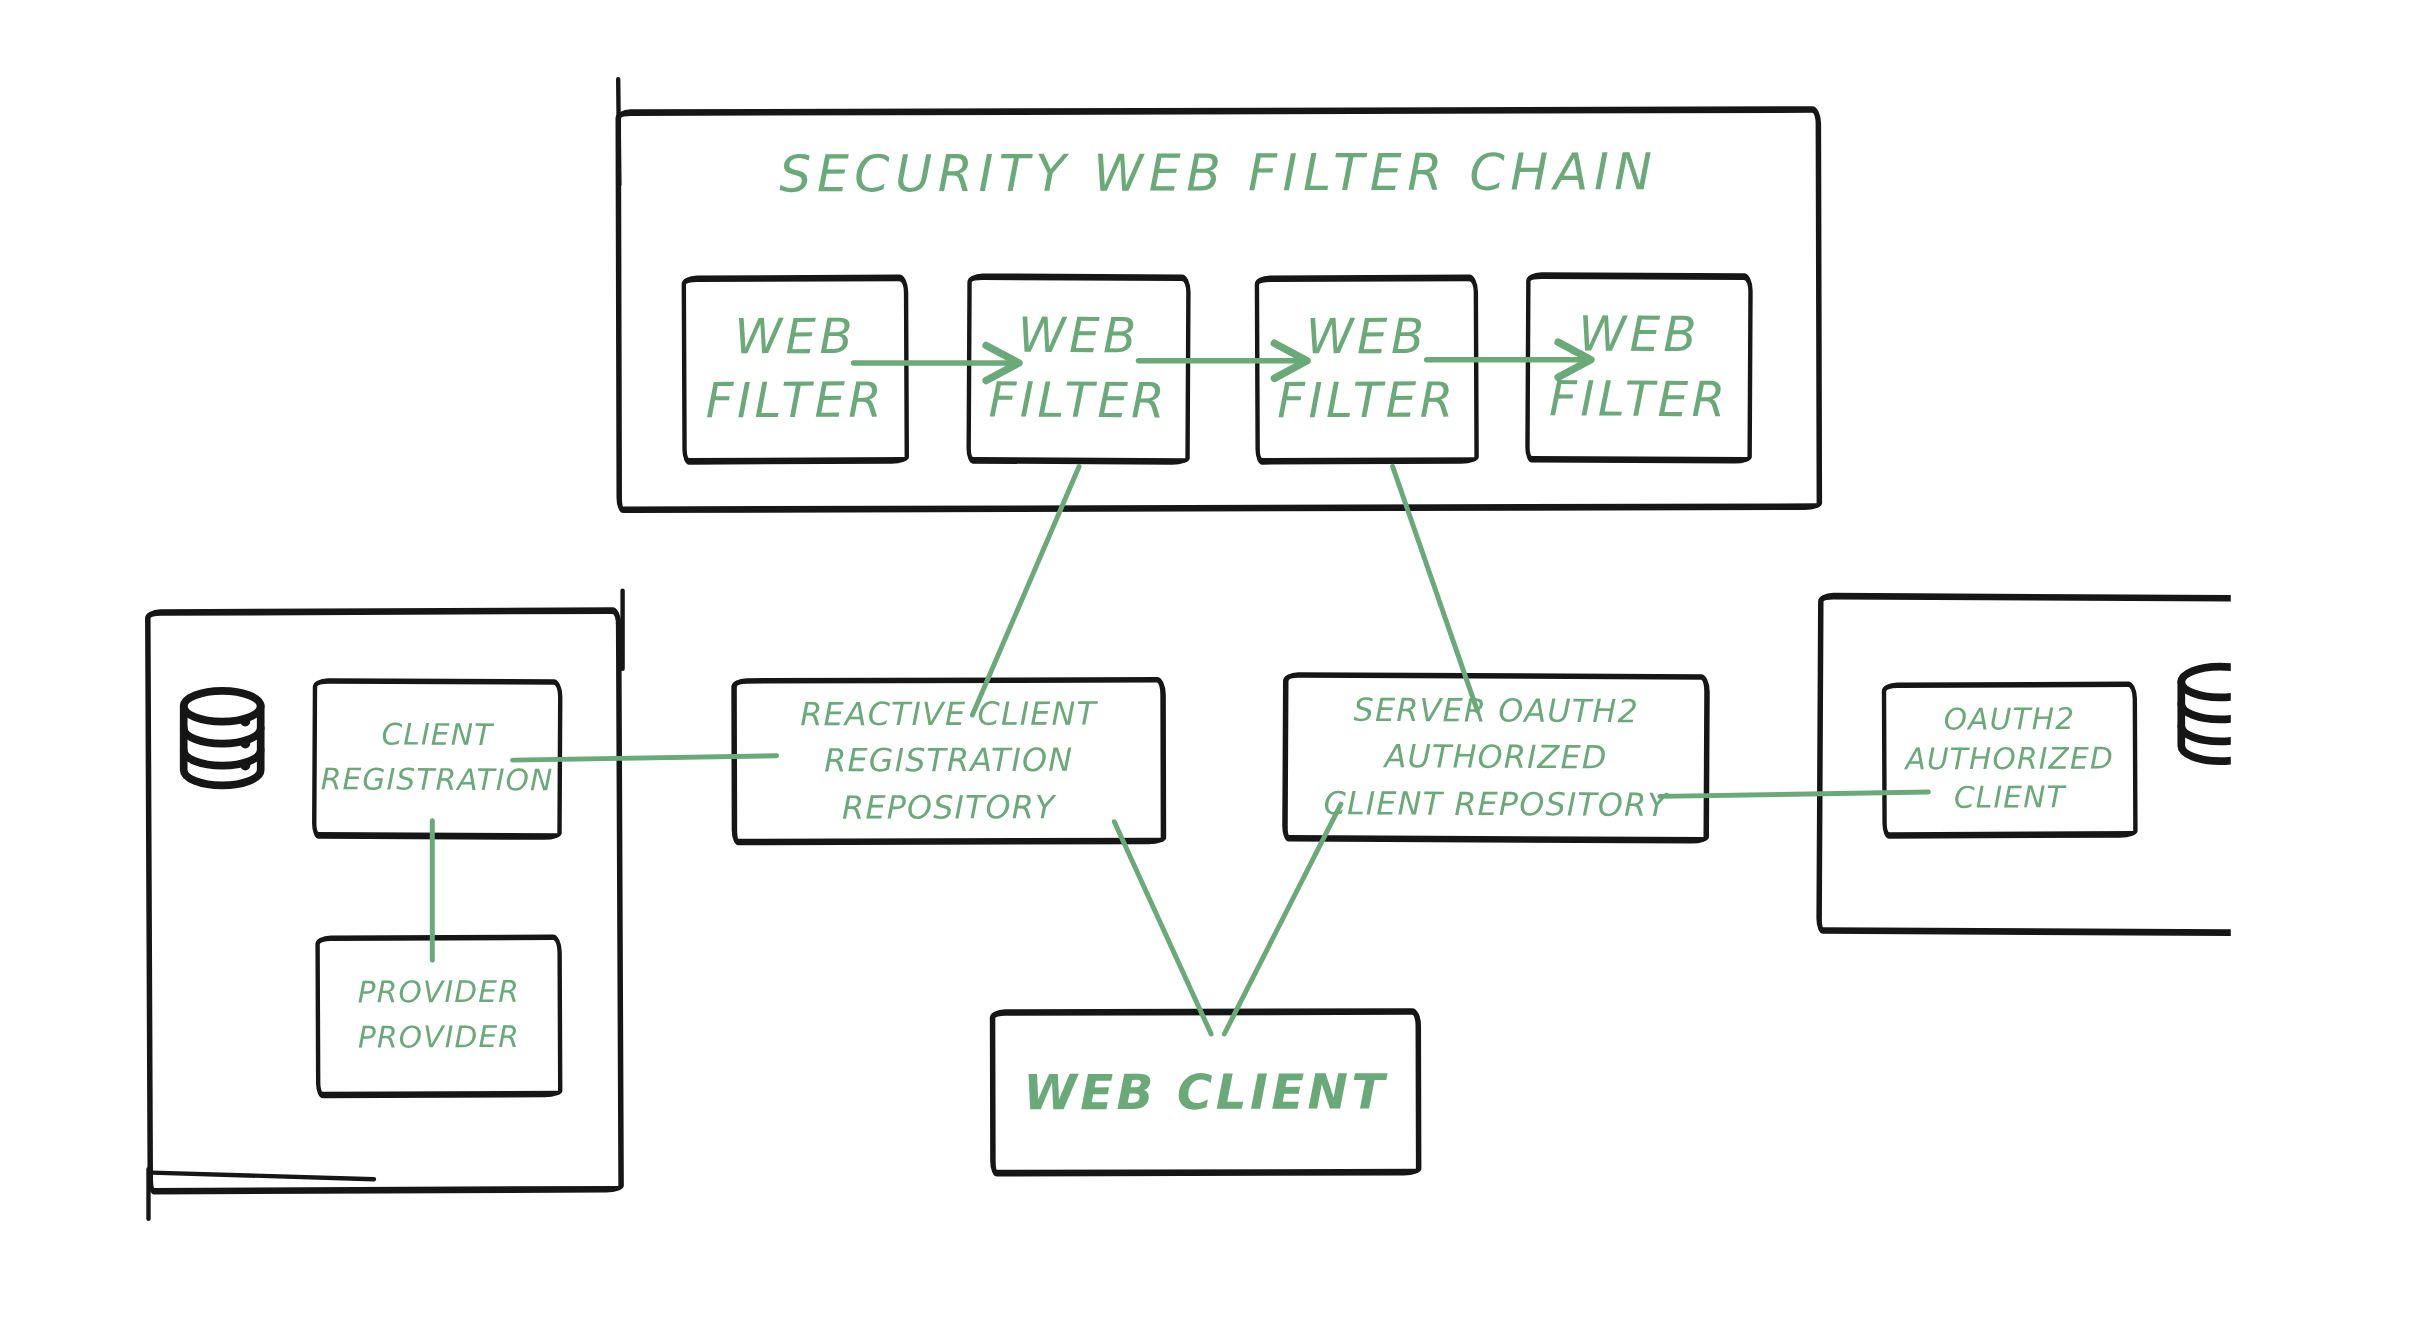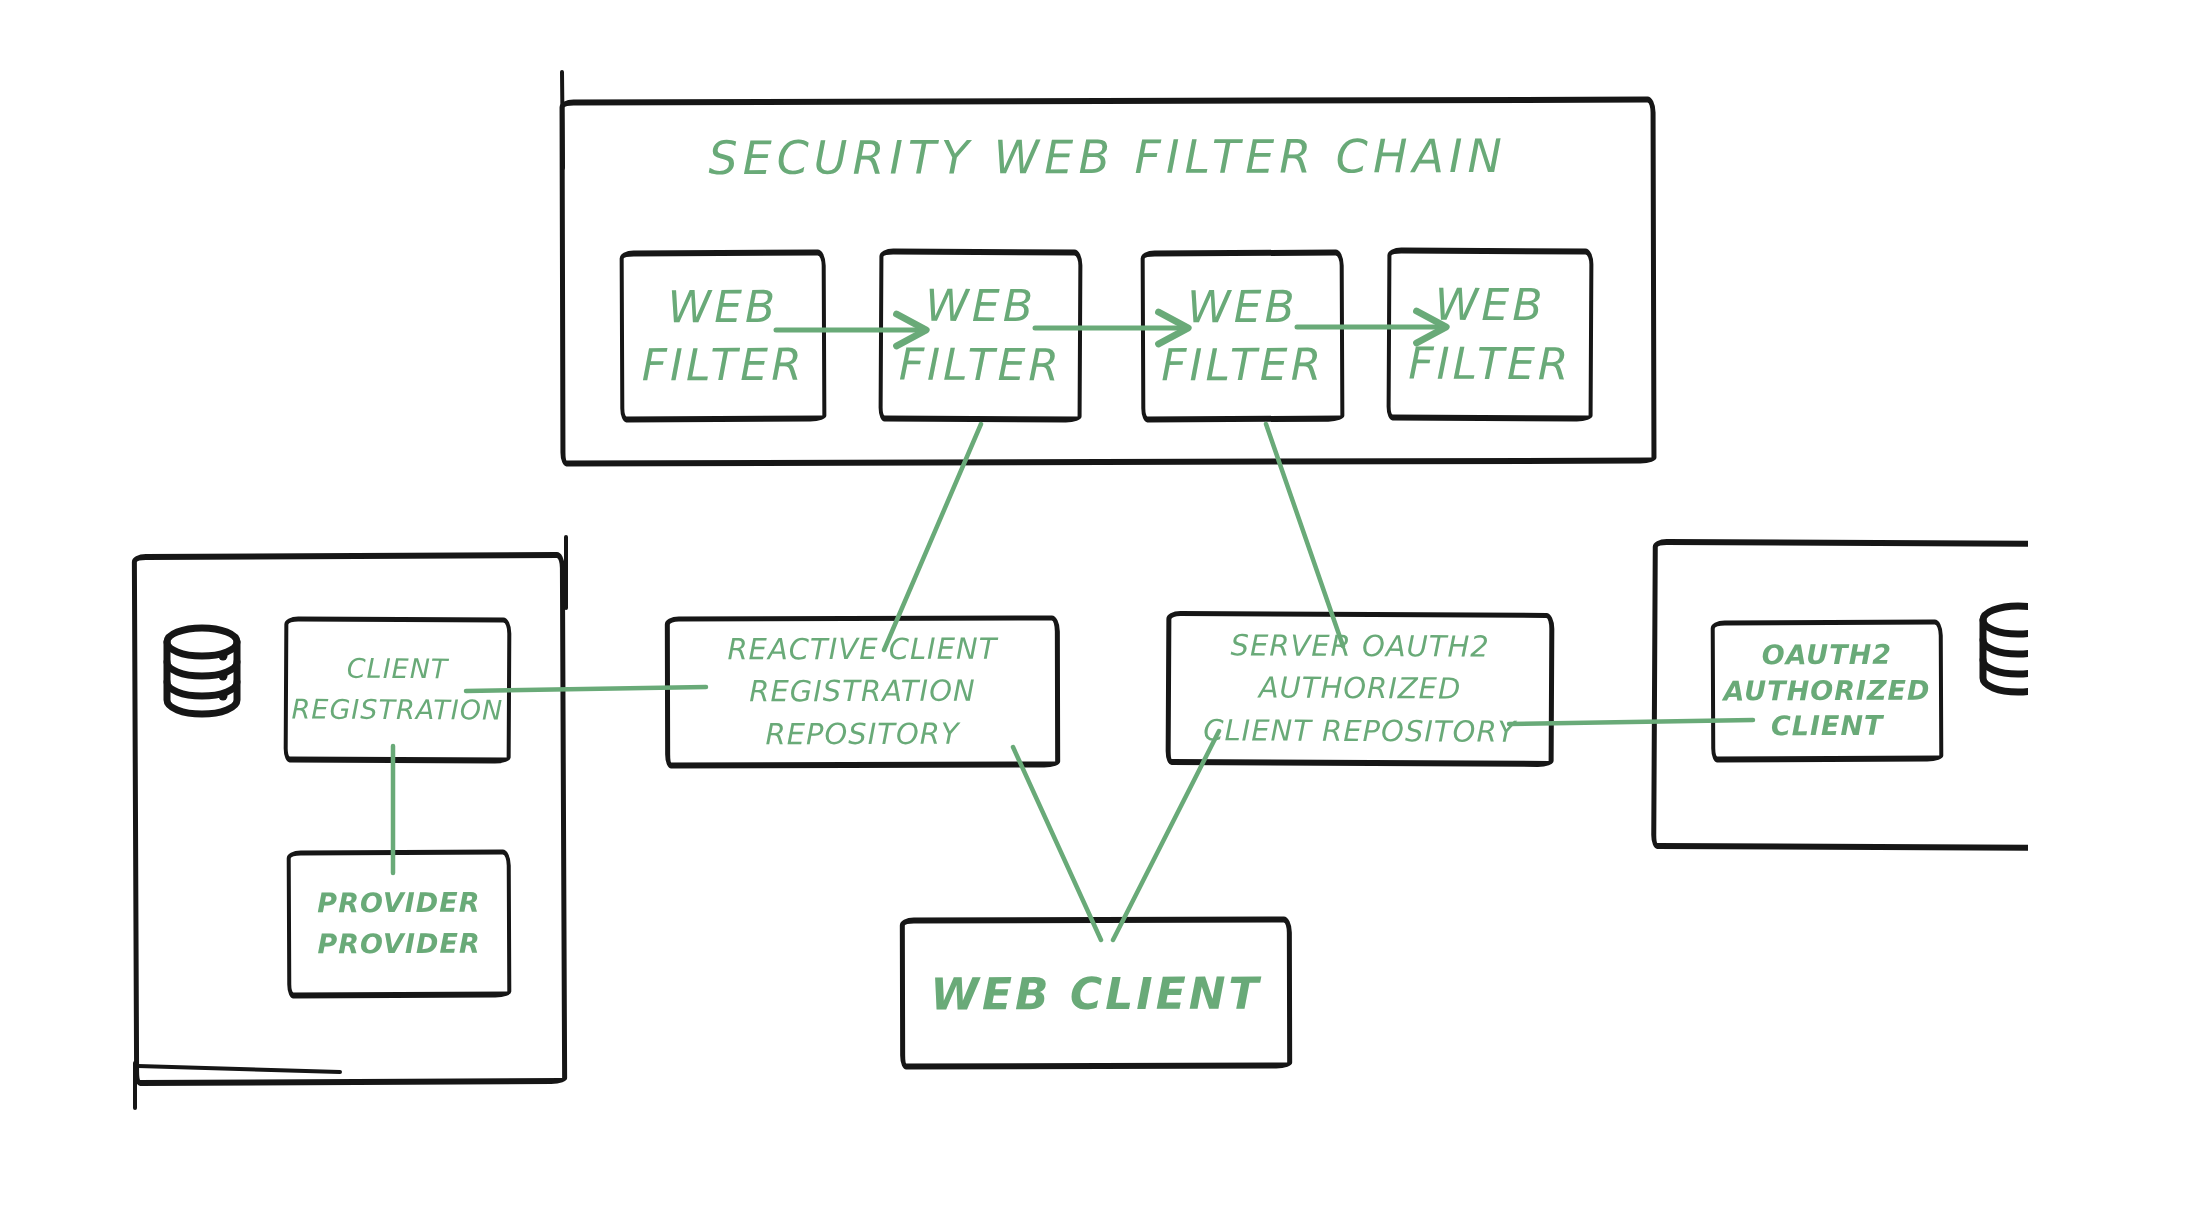--- a/index.html
+++ b/index.html
@@ -34,21 +34,21 @@
     position: absolute;
     width: 100%;
     text-align: center;
     font-size: 46px;
     letter-spacing: 5px;
     white-space: nowrap;
   }
   .filter-label { font-size: 44px; letter-spacing: 3px; line-height: 1.32; }
   .repo-label { font-size: 29px; letter-spacing: 1px; line-height: 1.45; }
   .small-label { font-size: 27px; letter-spacing: 1px; line-height: 1.5; }
-  .oauth-label { font-size: 27px; letter-spacing: 1px; line-height: 1.32; font-weight: bold; }
+  .oauth-label { font-size: 27px; letter-spacing: 1px; line-height: 1.32; }
   .webclient-label { font-size: 44px; font-weight: bold; letter-spacing: 3px; }
   .overlay {
     position: absolute;
     left: 0; top: 0;
     width: 2196px; height: 1209px;
     pointer-events: none;
   }
   .dbicon { position: absolute; }
 </style>
 </head>
@@ -101,21 +101,21 @@
     </g>
   </svg>
 
   <div class="sketch node r-b" style="left:284px; top:617px; width:227px; height:146px; border-width:5px 4px 6px 4px;">
     <div class="green small-label">
       <div>CLIENT</div>
       <div>REGISTRATION</div>
     </div>
   </div>
 
-  <div class="sketch node r-a" style="left:287px; top:850px; width:224px; height:148px; border-width:5px 4px 6px 4px;font-weight:bold;">
+  <div class="sketch node r-a" style="left:287px; top:850px; width:224px; height:148px; border-width:5px 4px 6px 4px;">
     <div class="green small-label">
       <div>PROVIDER</div>
       <div>PROVIDER</div>
     </div>
   </div>
 
   <div class="sketch node r-c" style="left:665px; top:616px; width:395px; height:152px; border-width:5px 5px 6px 5px;">
     <div class="green repo-label">
       <div>REACTIVE CLIENT</div>
       <div>REGISTRATION REPOSITORY</div>

